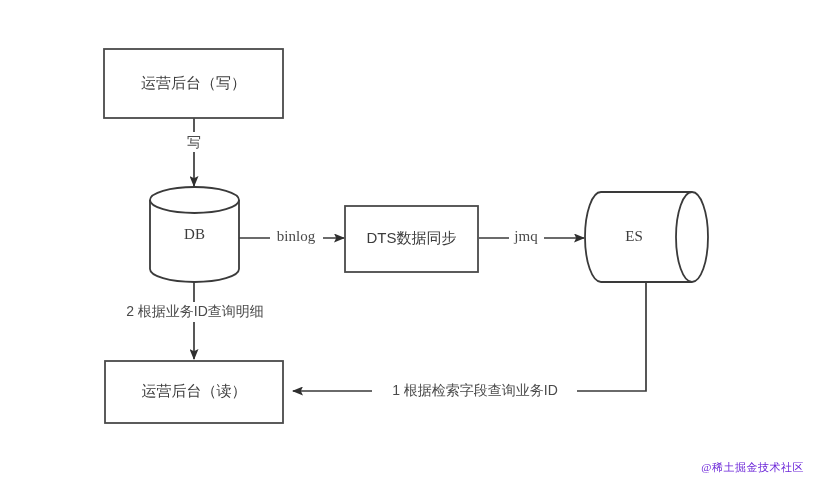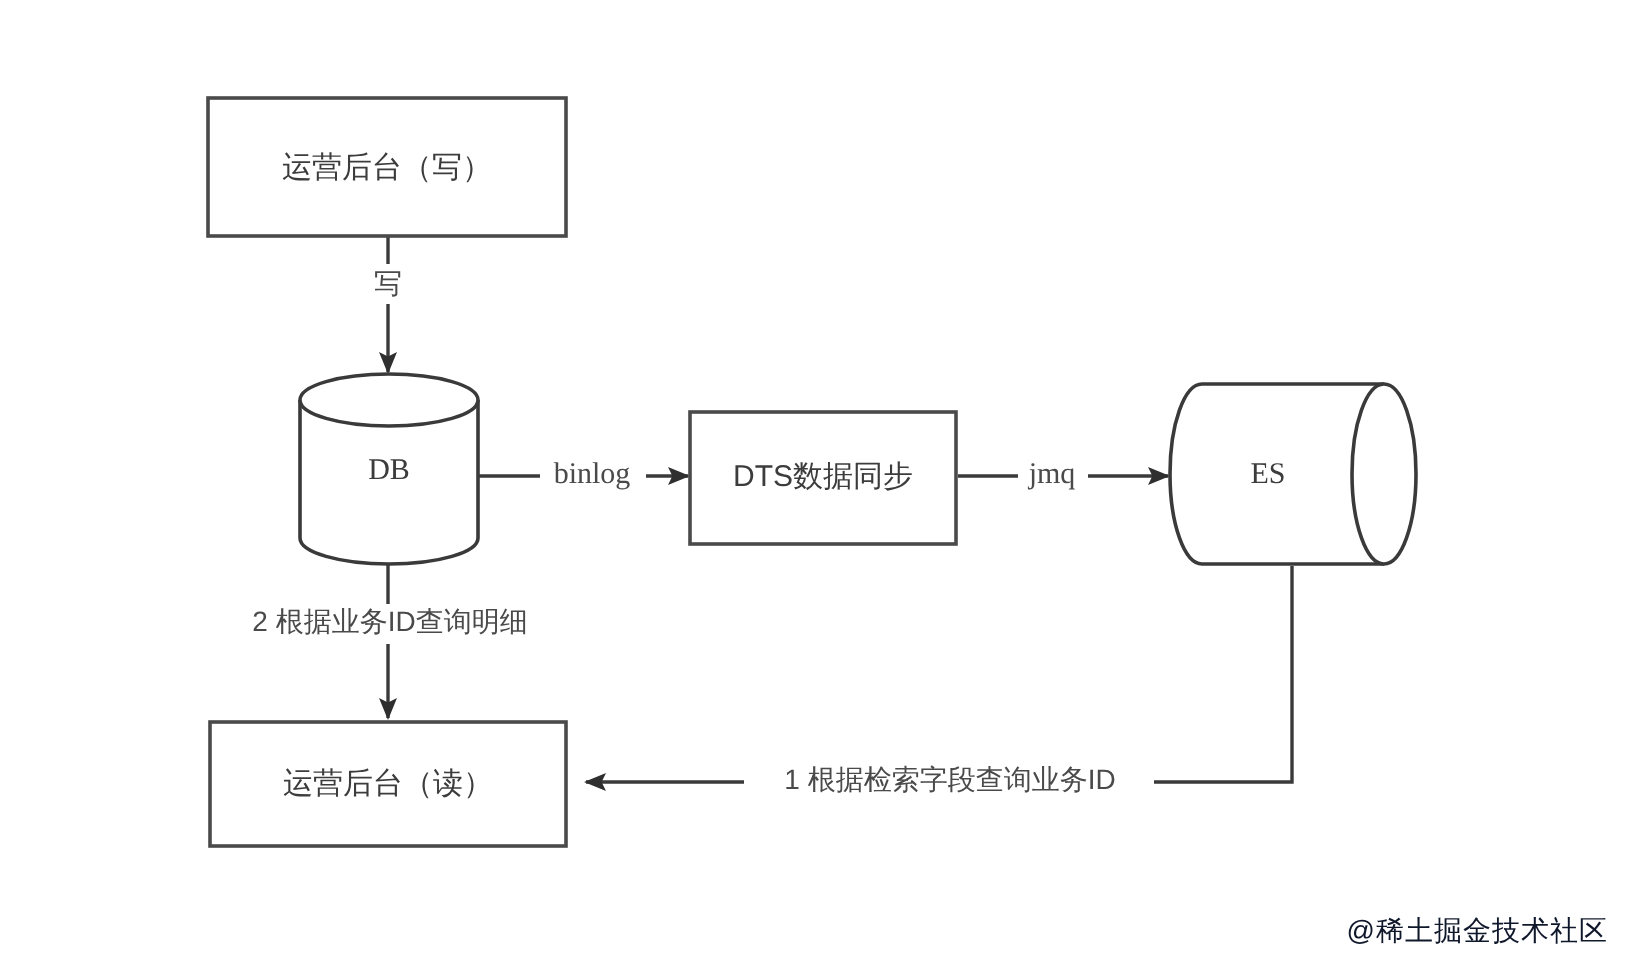--- a/index.html
+++ b/index.html
@@ -73,23 +73,23 @@
     text-anchor: middle;
     dominant-baseline: middle;
   }
   .label-bg {
     fill: #ffffff;
   }
   .watermark {
     position: absolute;
     right: 14px;
     bottom: 12px;
-    font-family: Liberation Sans, sans-serif;
-    font-size: 14px;
-    color: #0f172a;
+    font-family: Liberation Serif, serif;
+    font-size: 11px;
+    color: #6d28d9;
     letter-spacing: 0.5px;
     user-select: none;
     white-space: nowrap;
   }
 </style>
 </head>
 <body>
 
 <div id="canvas">
 

